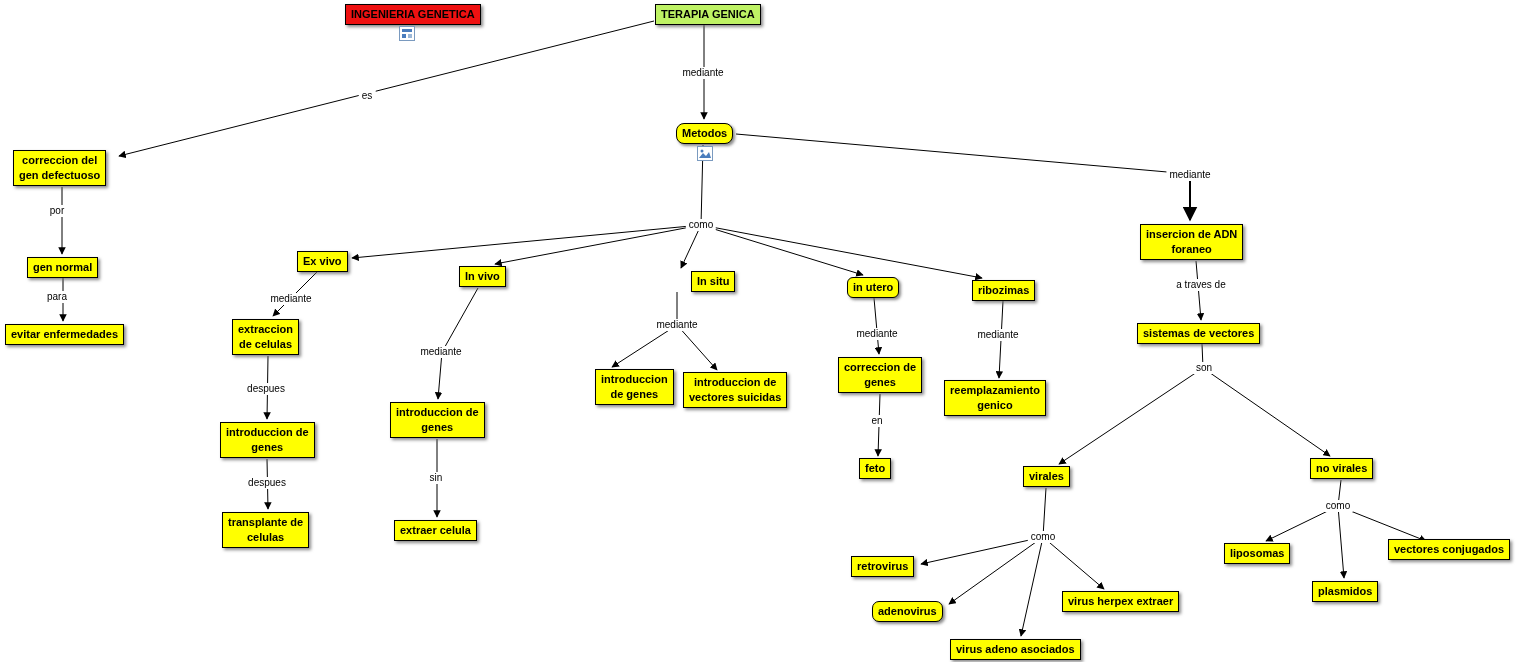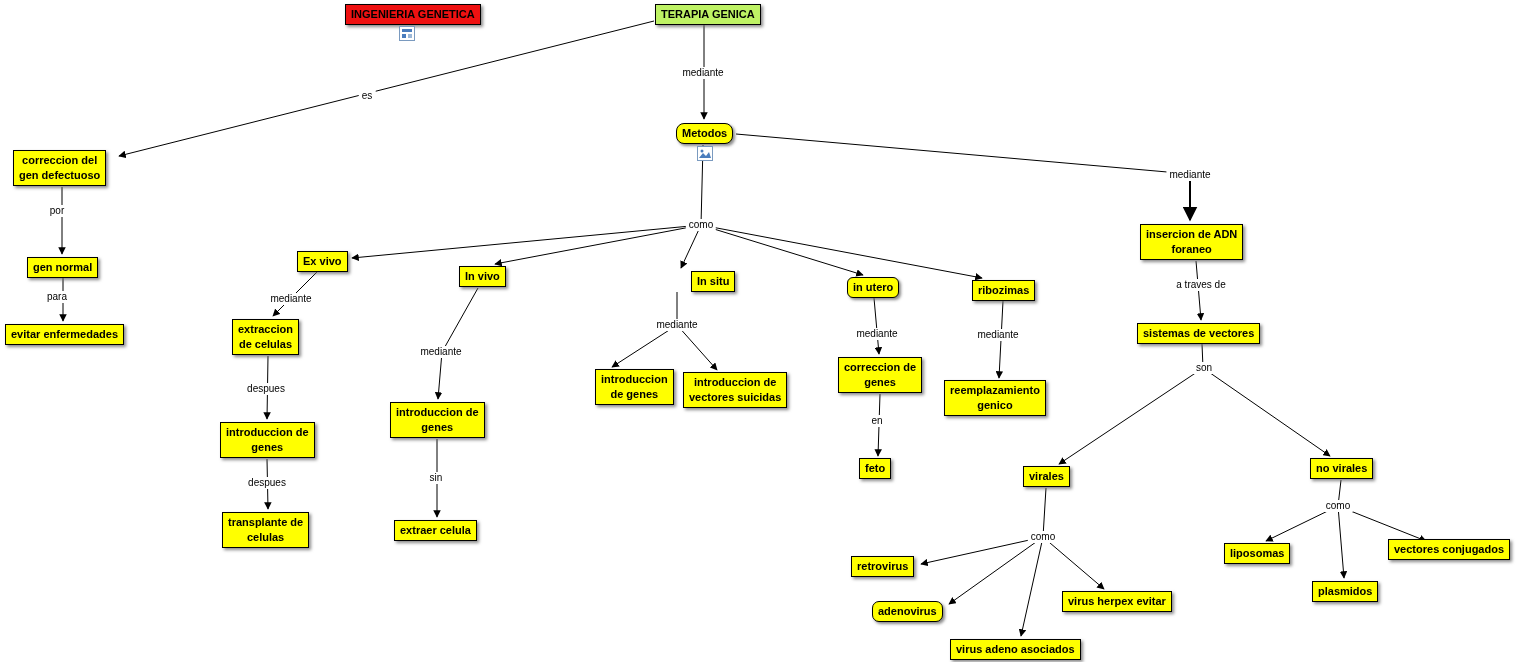--- a/index.html
+++ b/index.html
@@ -158,21 +158,21 @@
 genes</div>
   <div class="node" style="left:859px;top:458px;">feto</div>
   <div class="node" style="left:944px;top:380px;">reemplazamiento
 genico</div>
   <div class="node" style="left:1137px;top:323px;">sistemas de vectores</div>
   <div class="node" style="left:1023px;top:466px;">virales</div>
   <div class="node" style="left:1310px;top:458px;">no virales</div>
   <div class="node" style="left:851px;top:556px;">retrovirus</div>
   <div class="node" style="left:872px;top:601px;border-radius:7px;">adenovirus</div>
   <div class="node" style="left:950px;top:639px;">virus adeno asociados</div>
-  <div class="node" style="left:1062px;top:591px;">virus herpex evitar</div>
+  <div class="node" style="left:1062px;top:591px;">virus herpex extraer</div>
   <div class="node" style="left:1224px;top:543px;">liposomas</div>
   <div class="node" style="left:1312px;top:581px;">plasmidos</div>
   <div class="node" style="left:1388px;top:539px;">vectores conjugados</div>
 
   <div class="link-label" style="left:367px;top:90px;">es</div>
   <div class="link-label" style="left:703px;top:67px;">mediante</div>
   <div class="link-label" style="left:57px;top:205px;">por</div>
   <div class="link-label" style="left:57px;top:291px;">para</div>
   <div class="link-label" style="left:701px;top:219px;">como</div>
   <div class="link-label" style="left:1190px;top:169px;">mediante</div>

